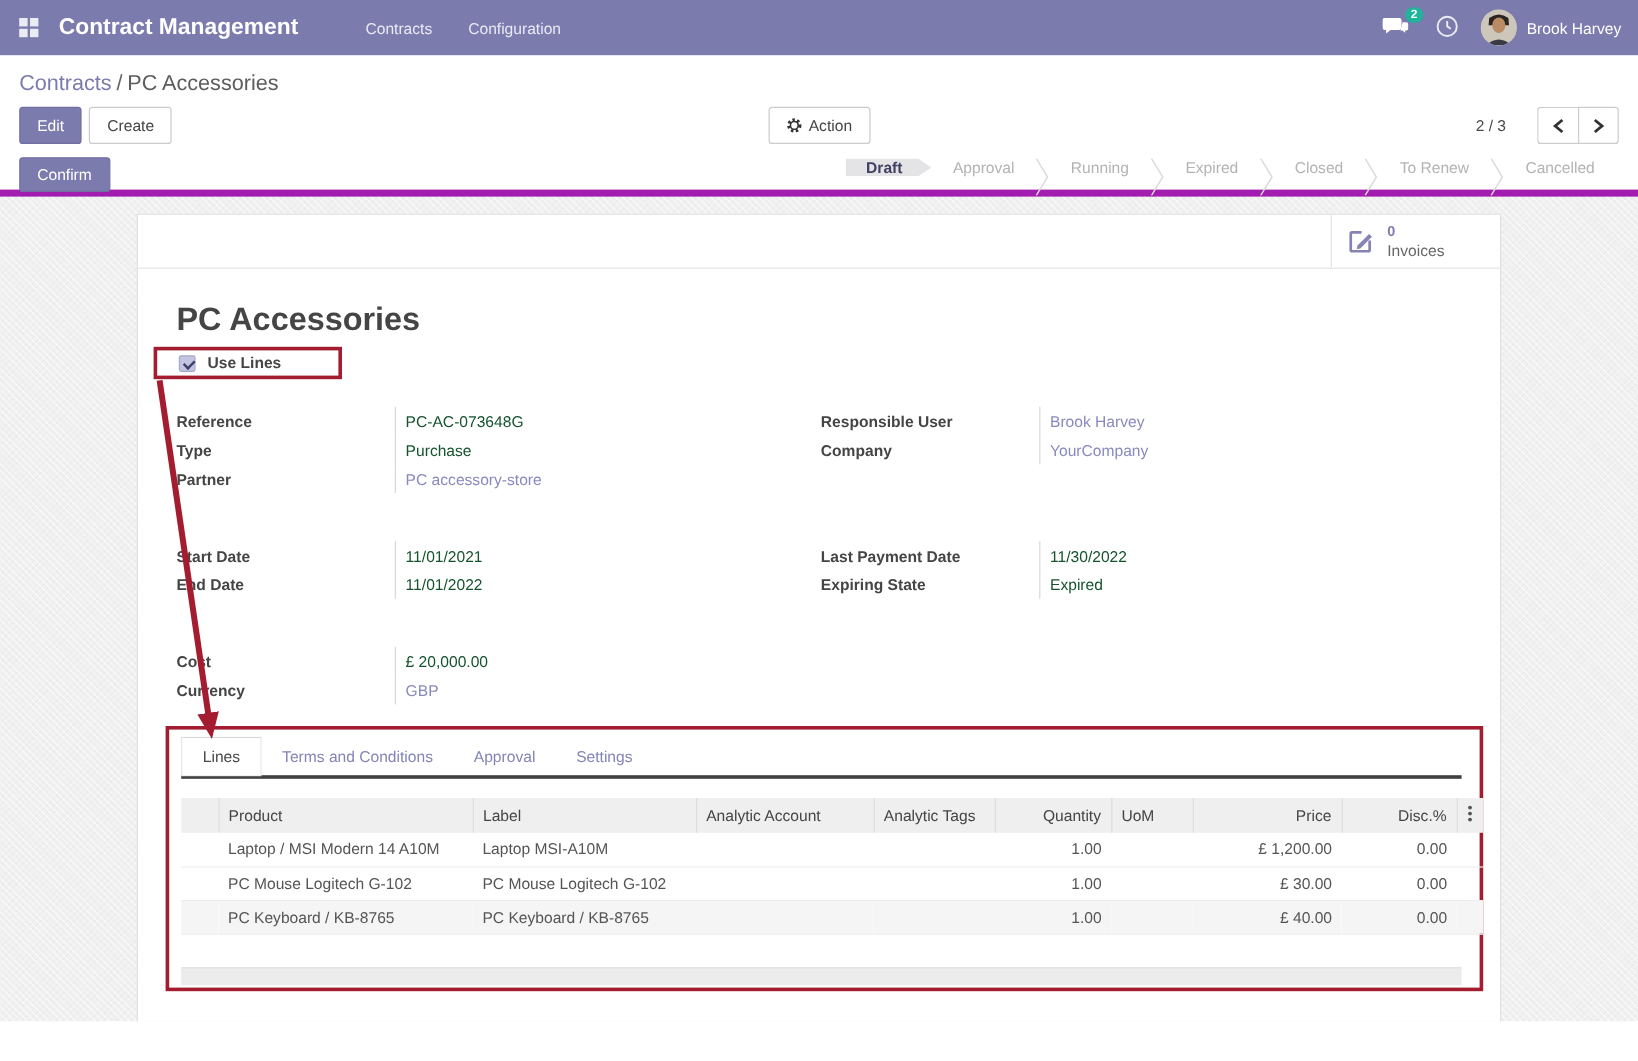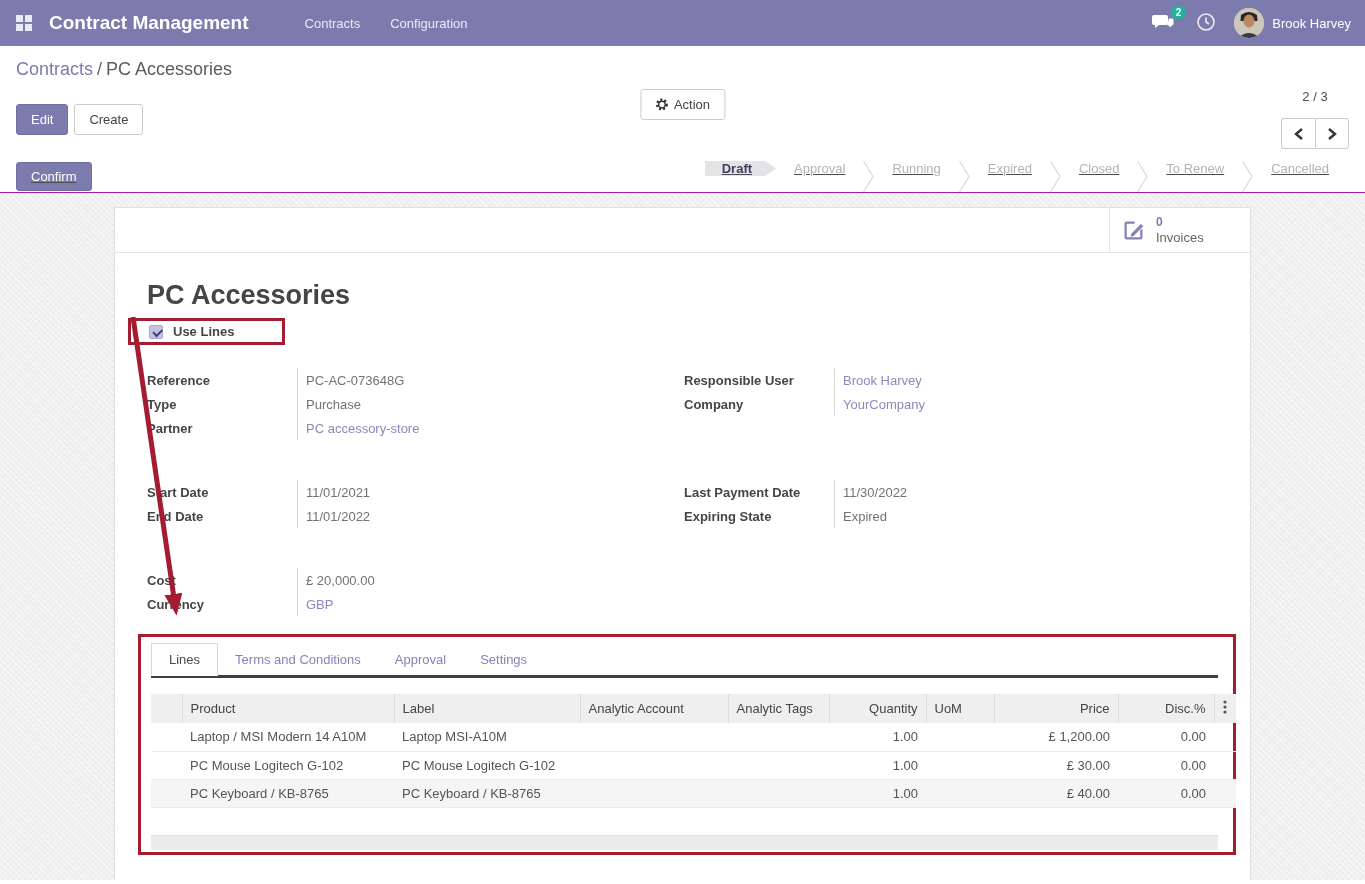--- a/index.html
+++ b/index.html
@@ -27,28 +27,28 @@
   .breadcrumb-row { padding:13px 16px 0; font-size:18px; }
   .breadcrumb-row .bc-link { color:#7c7bad; cursor:pointer; }
   .breadcrumb-row .bc-sep { color:#666; padding:0 4px; }
   .breadcrumb-row .bc-current { color:#5c5c5c; }
   .cp-buttons { position:relative; display:flex; align-items:center; padding:9px 16px 12px; }
   .btn { display:inline-flex; align-items:center; gap:6px; font-size:13px; border-radius:3px; padding:6px 14px; cursor:pointer; border:1px solid transparent; line-height:17px; }
   .btn-primary { background:#7c7bad; border-color:#726fa5; color:#fff; }
   .btn-default { background:#fff; border-color:#ccc; color:#444; }
   .btn-create { margin-left:6px; }
   .action-center { position:absolute; left:50%; transform:translateX(-50%); top:9px; }
-  .cp-right { margin-left:auto; display:flex; align-items:center; gap:14px;flex-direction:column; }
+  .cp-right { margin-left:auto; display:flex; align-items:center; gap:26px; }
   .pager-value { color:#4c4c4c; }
   .pager-group { display:flex; }
   .pager-btn { width:34px; height:31px; background:#fff; border:1px solid #ccc; display:flex; align-items:center; justify-content:center; cursor:pointer; }
   .pager-btn:first-child { border-radius:3px 0 0 3px; border-right-width:0; }
   .pager-btn:last-child { border-radius:0 3px 3px 0; }
   
-  .statusbar-row { display:flex; align-items:stretch; height:32px; border-bottom:1px solid #a21caf; background:#fff; padding-left:16px;text-decoration:underline; }
+  .statusbar-row { display:flex; align-items:stretch; height:32px; border-bottom:6px solid #a21caf; background:#fff; padding-left:16px; }
   .statusbar-row .btn-primary { align-self:center; padding:5px 14px; }
   .stages { margin-left:auto; display:flex; align-items:flex-start; padding-right:14px; }
   .stage { display:flex; align-items:center; padding:0 18px; color:#b3b3b3; font-size:13px; cursor:pointer; white-space:nowrap; }
   .stage.active { background:#e4e4e6; color:#3f3f63; font-weight:bold; padding:0 24px 0 17px;
      clip-path:polygon(0 0, calc(100% - 11px) 0, 100% 50%, calc(100% - 11px) 100%, 0 100%); }
   .stage-sep { display:flex; align-items:center; }
   .stage.last { padding-right:22px; }
   
   .content {
     height:687px; overflow:hidden;
@@ -66,23 +66,23 @@
   .sheet-body { padding:0 32px; }
   .form-title { font-size:27px; font-weight:bold; color:#454545; margin:27px 0 7px; }
   
   .use-lines-box { display:flex; align-items:center; gap:10px; border:3px solid #a31c30; width:157px; height:27px; padding-left:18px; margin-left:-19px; }
   .checkbox { width:14px; height:14px; background:#c3c3e2; border:1px solid #a9a9cf; border-radius:2px; position:relative; cursor:pointer; flex:none; }
   .checkbox::after { content:""; position:absolute; left:2.5px; top:3px; width:7px; height:3.5px; border-left:2px solid #3f3f6e; border-bottom:2px solid #3f3f6e; transform:rotate(-45deg); }
   .use-lines-label { font-weight:bold; color:#454545; }
   
   .group-row2 { display:flex; }
   .o-group { width:537px; flex:none; }
-  .field-row { display:flex; height:24px; align-items:center; }
+  .field-row { display:flex; height:24px; align-items:center;gap:32px; }
   .f-label { width:150px; flex:none; font-weight:bold; color:#454545; }
-  .f-value { flex:1; border-left:1px solid #d8d8d8; padding-left:8px; color:#737373; height:24px; display:flex; align-items:center; }
+  .f-value { flex:1; border-left:1px solid #d8d8d8; padding-left:8px; color:#14532d; height:24px; display:flex; align-items:center; }
   .f-value.link { color:#8a89bd; cursor:pointer; }
   .mt-g1 { margin-top:23px; }
   .mt-g2 { margin-top:40px; }
   .mt-g3 { margin-top:40px; }
   
   .red-box { margin:18px -18px 0 -9px; border:3px solid #a31c30; padding:9px 15px 2px 10px; }
   .tabbar { display:flex; border-bottom:3px solid #404040; height:32px; align-items:flex-end; }
   .tab { padding:0 17px; line-height:31px; font-size:13px; cursor:pointer; color:#8584b7; }
   .tab.active { background:#fff; border:1px solid #d8d8d8; border-bottom:1px solid #fff; margin-bottom:-1px; color:#484848; border-radius:1px 1px 0 0; }
   

